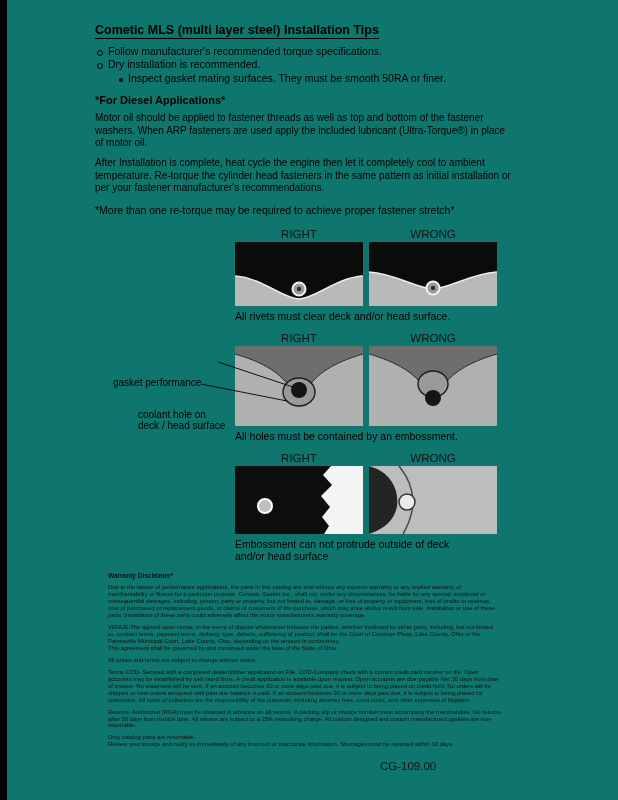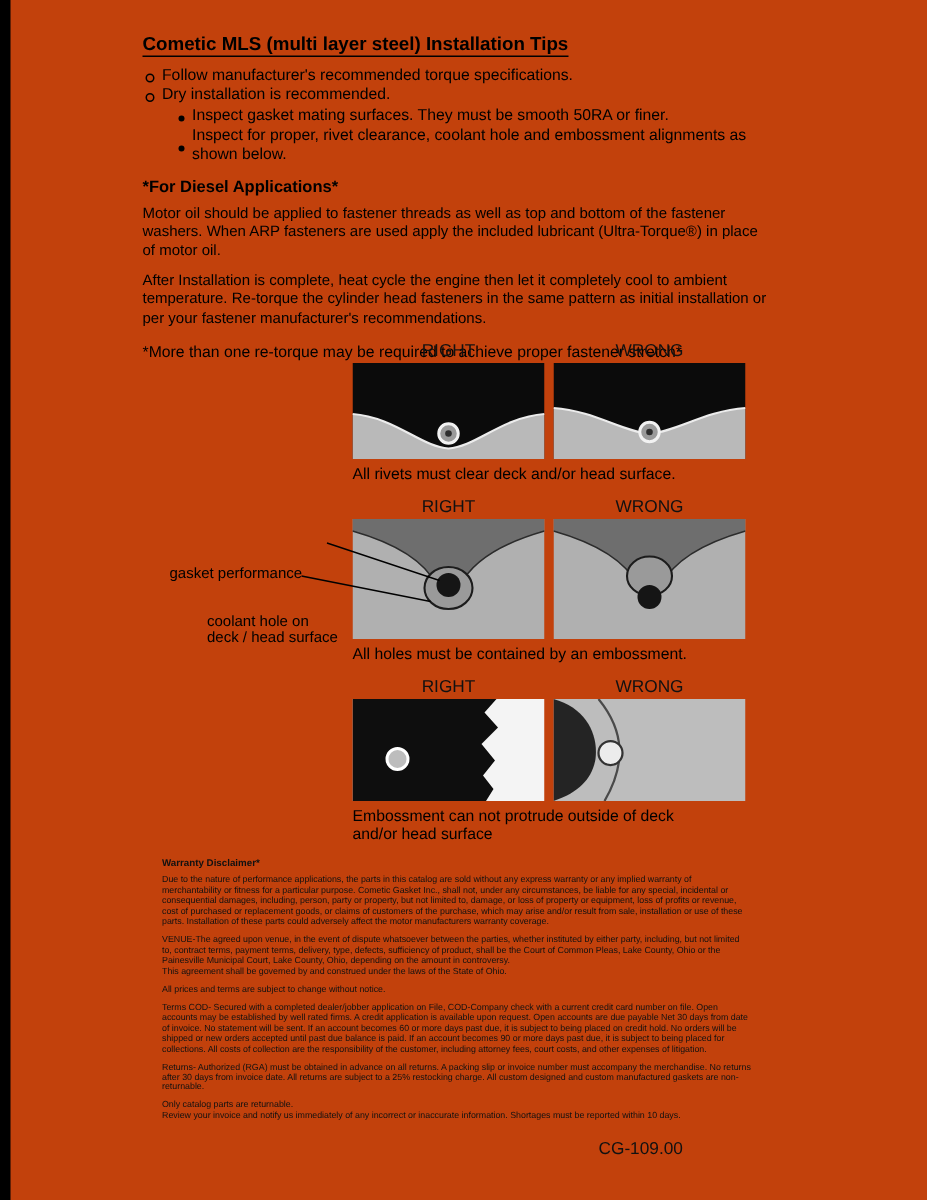--- a/index.html
+++ b/index.html
@@ -1,17 +1,17 @@
 <!DOCTYPE html>
 <html><head>
 <meta charset="utf-8">
 <style>
   html,body { margin:0; padding:0; background:#ffffff; }
   .page {
-    position:relative; width:618px; height:800px; background:#c2410c;
+    position:relative; width:618px; height:800px; background:#0f766e;
     font-family:"Liberation Sans", sans-serif; color:#000; overflow:hidden;
   }
   .spine { position:absolute; left:0; top:0; width:7px; height:800px; background:#000; }
 
   
   .top-text { position:absolute; left:95px; top:20px; width:430px; }
   .doc-title { display:inline-block; font-size:12.5px; font-weight:bold;
                border-bottom:1.5px solid #000; padding-bottom:1px; }
   .tips { margin-top:6px; }
   .tip { display:flex; align-items:center; margin-bottom:1px; }
@@ -40,21 +40,21 @@
   .ann1 { left:-97px; top:30px; width:88px;margin-top:47px; }
   .ann2 { left:-122px; top:45px; white-space:nowrap; }
   .leaders { position:absolute; left:-125px; top:0; pointer-events:none; }
 
   
   .disclaimer { position:absolute; left:108px; top:572px; width:393px; color:#111; }
   .disc-h { font-size:6.5px; font-weight:bold; margin-bottom:5px; }
   .disc-p, .disc-line { margin:0; font-size:5.9px; line-height:1.18; }
   .disc-p { margin-bottom:5px; }
 
-  .footer { position:absolute; left:399px; top:760px; font-size:11.5px; color:#111; }
+  .footer { position:absolute; left:380px; top:760px; font-size:11.5px; color:#111; }
 </style>
 </head>
 <body>
 
 <div class="page">
   <div class="spine"></div>
 
   <div class="top-text">
     <span class="doc-title">Cometic MLS (multi layer steel) Installation Tips</span>
     <div class="tips">
@@ -63,24 +63,20 @@
         <span class="tip-text">Follow manufacturer's recommended torque specifications.</span>
       </div>
       <div class="tip">
         <span class="m-hollow"></span>
         <span class="tip-text">Dry installation is recommended.</span>
       </div>
       <div class="subtips">
         <div class="tip">
           <span class="m-solid"></span>
           <span class="tip-text">Inspect gasket mating surfaces.  They must be smooth 50RA or finer.</span>
-        </div>
-        <div class="tip">
-          <span class="m-solid"></span>
-          <span class="tip-text">Inspect for proper, rivet clearance, coolant hole and embossment alignments as shown below.</span>
         </div>
       </div>
     </div>
 
     <div class="diesel-heading">*For Diesel Applications*</div>
     <p class="body-p">Motor oil should be applied to fastener threads as well as top and bottom of the fastener washers. When ARP fasteners are used apply the included lubricant (Ultra-Torque®) in place of motor oil.</p>
     <p class="body-p p2">After Installation is complete, heat cycle the engine then let it completely cool to ambient temperature. Re-torque the cylinder head fasteners in the same pattern as initial installation or per your fastener manufacturer's recommendations.</p>
     <div class="note">*More than one re-torque may be required to achieve proper fastener stretch*</div>
   </div>
 

